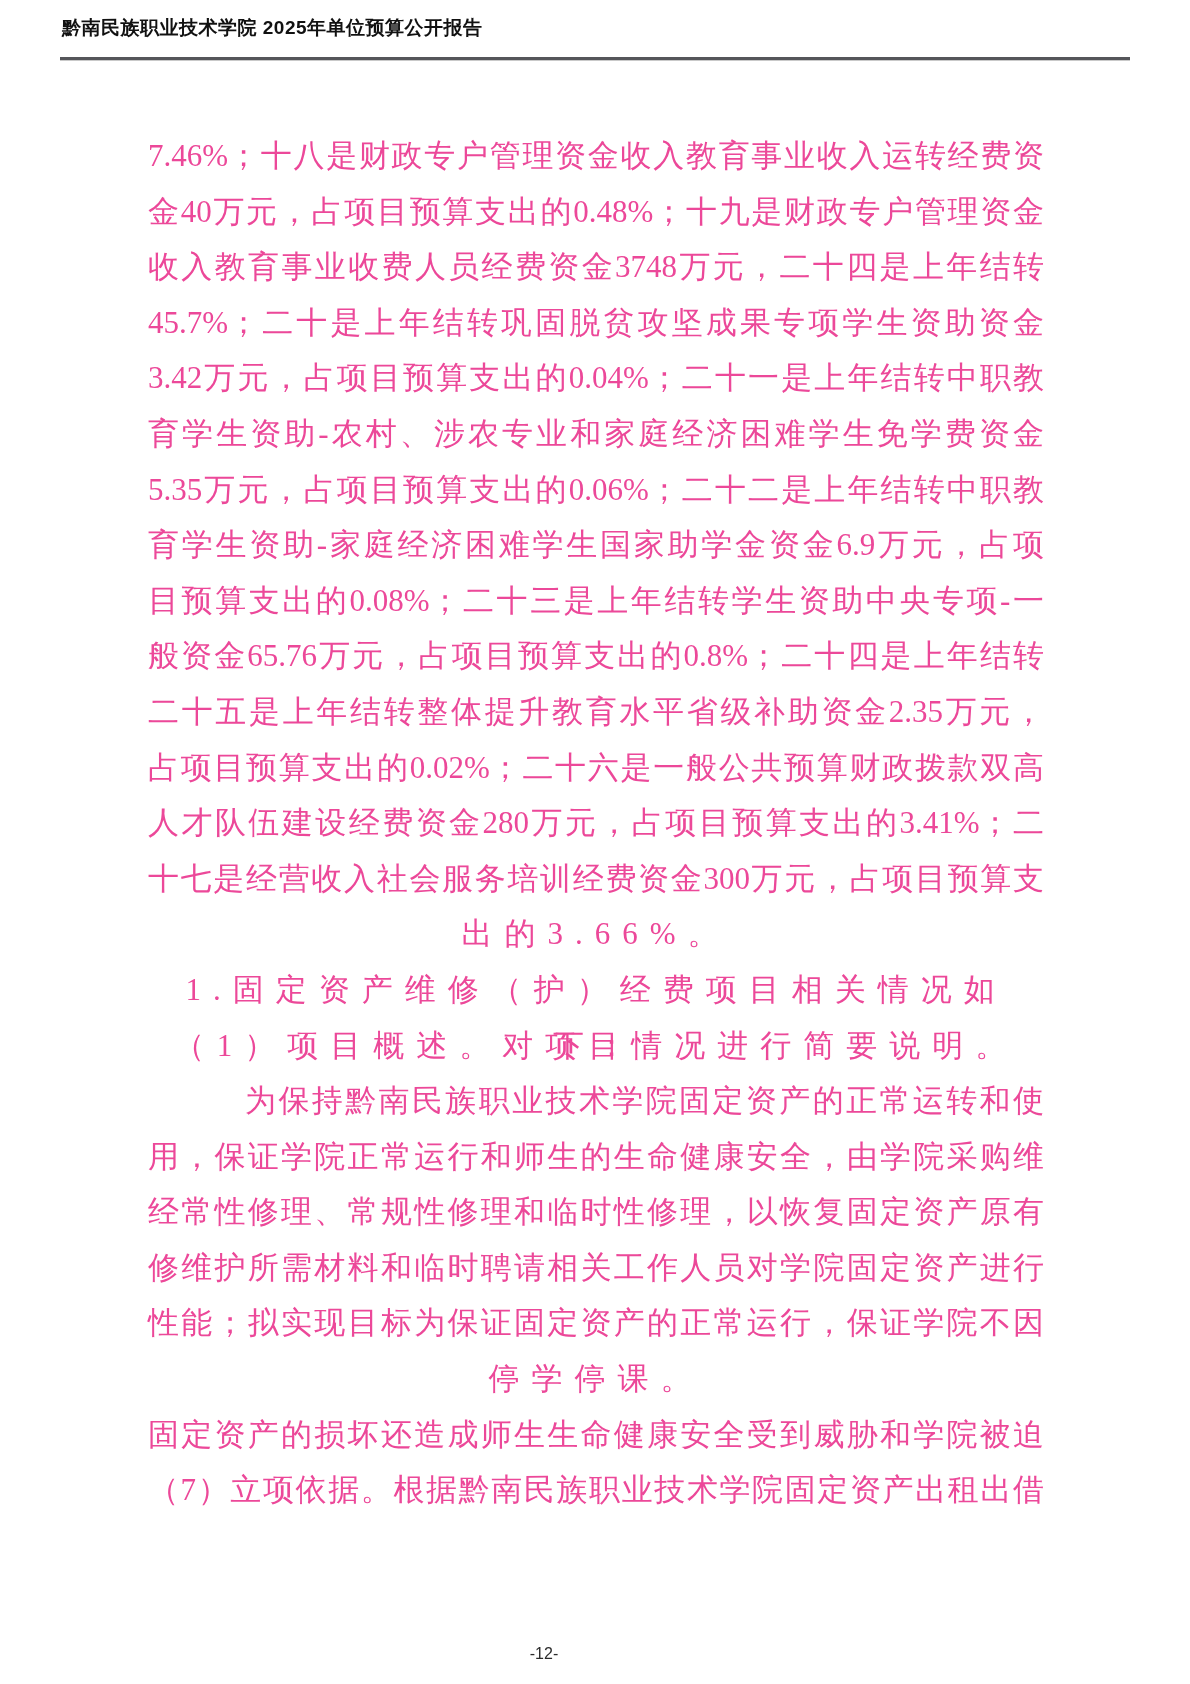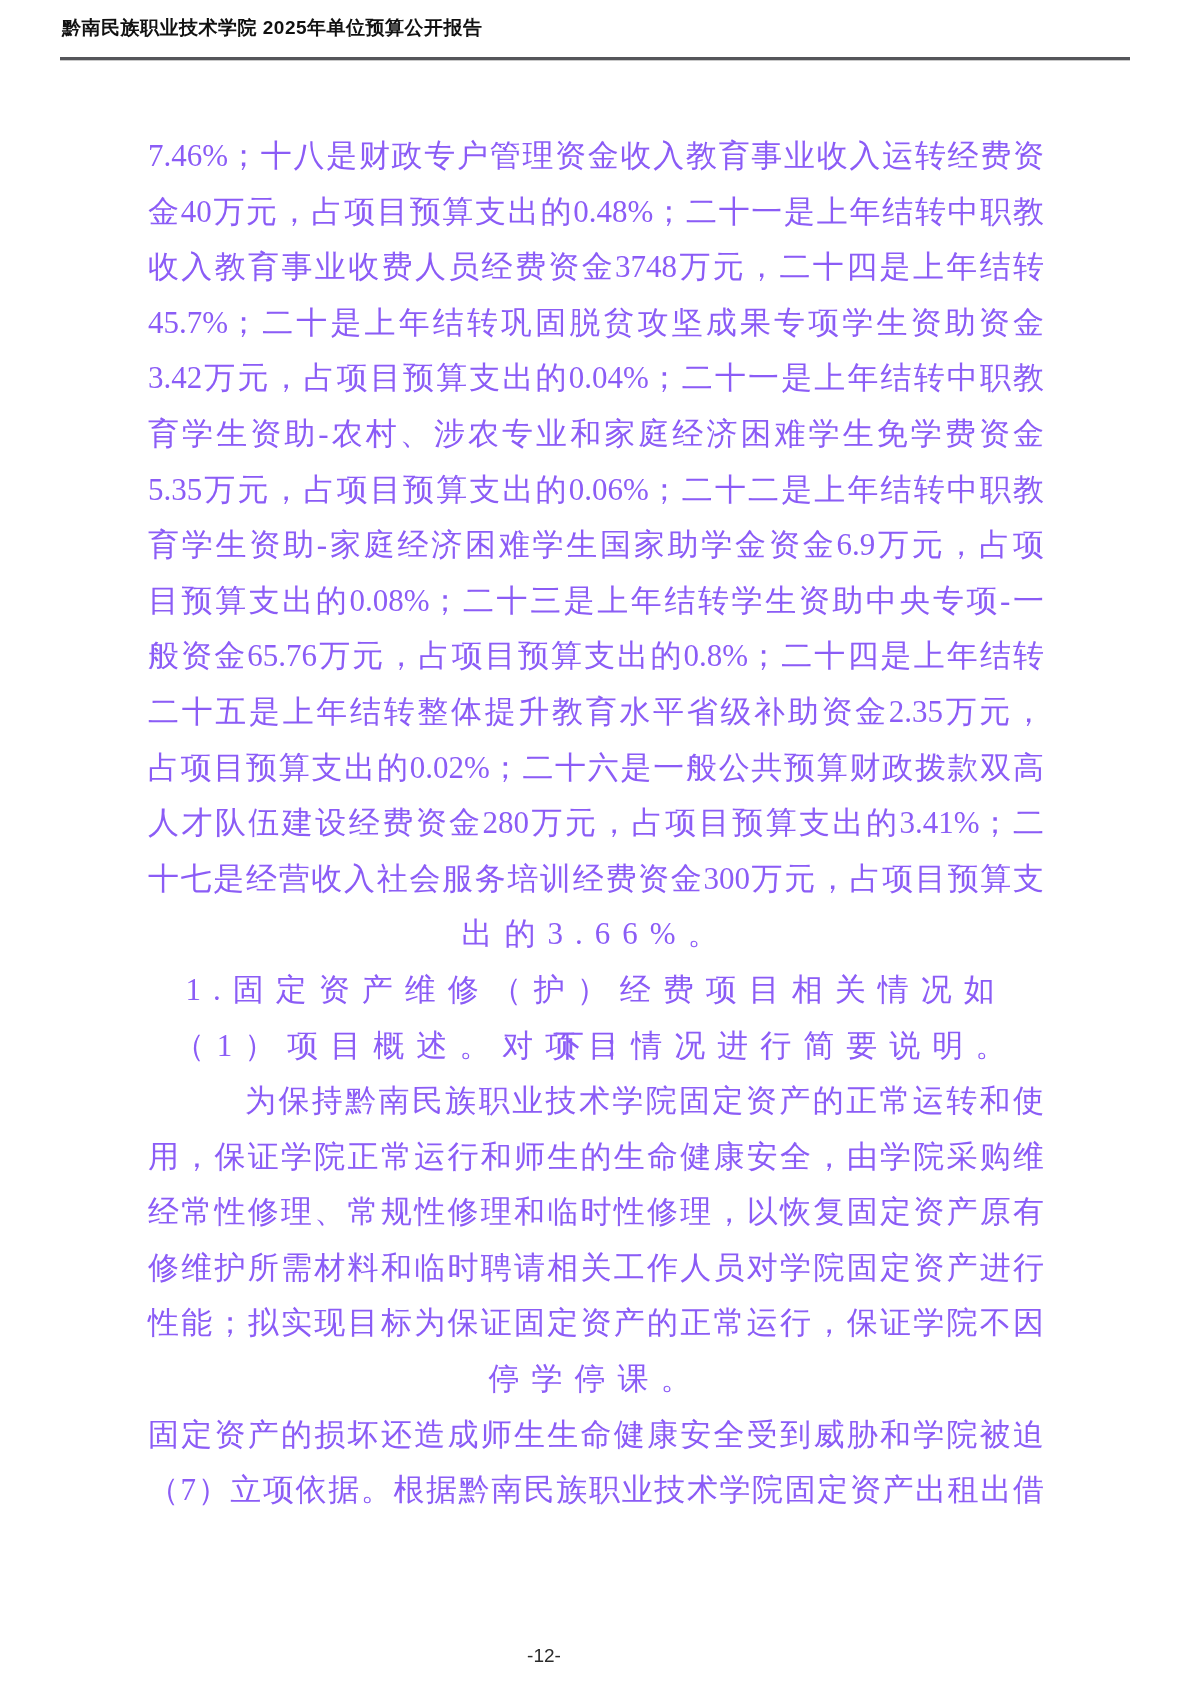--- a/index.html
+++ b/index.html
@@ -38,21 +38,21 @@
   .doc-body {
     position: absolute;
     left: 148px;
     top: 128px;
     width: 896px;
   }
   .line {
     height: 55.6px;
     line-height: 55.6px;
     font-size: 31px;
-    color: #8b5cf6;
+    color: #ec4899;
     white-space: normal;
   }
   .line.just {
     text-align: justify;
     text-align-last: justify;
     text-justify: inter-character;
   }
   .line.plain {
     text-align: center;
     letter-spacing: 12px;
@@ -61,39 +61,39 @@
     text-indent: 97px;
   }
   
   .footer {
     position: absolute;
     left: 0;
     top: 1645px;
     width: 1088px;
     text-align: center;
     font-family: "Liberation Sans", "DejaVu Sans", sans-serif;
-    font-size: 19px;
+    font-size: 16px;
     color: #2b2b2b;
   }
 </style>
 </head>
 <body>
 
 <div class="page">
 
   <div class="header-title">黔南民族职业技术学院 2025年单位预算公开报告</div>
 
   <div class="header-rule">
     <div class="rule-dark"></div>
     <div class="rule-light"></div>
   </div>
 
   <div class="doc-body" id="doc-body">
       <div class="line just">7.46%；十八是财政专户管理资金收入教育事业收入运转经费资</div>
-      <div class="line just">金40万元，占项目预算支出的0.48%；二十一是上年结转中职教</div>
+      <div class="line just">金40万元，占项目预算支出的0.48%；十九是财政专户管理资金</div>
       <div class="line just">收入教育事业收费人员经费资金3748万元，二十四是上年结转</div>
       <div class="line just">45.7%；二十是上年结转巩固脱贫攻坚成果专项学生资助资金</div>
       <div class="line just">3.42万元，占项目预算支出的0.04%；二十一是上年结转中职教</div>
       <div class="line just">育学生资助-农村、涉农专业和家庭经济困难学生免学费资金</div>
       <div class="line just">5.35万元，占项目预算支出的0.06%；二十二是上年结转中职教</div>
       <div class="line just">育学生资助-家庭经济困难学生国家助学金资金6.9万元，占项</div>
       <div class="line just">目预算支出的0.08%；二十三是上年结转学生资助中央专项-一</div>
       <div class="line just">般资金65.76万元，占项目预算支出的0.8%；二十四是上年结转</div>
       <div class="line just">二十五是上年结转整体提升教育水平省级补助资金2.35万元，</div>
       <div class="line just">占项目预算支出的0.02%；二十六是一般公共预算财政拨款双高</div>

